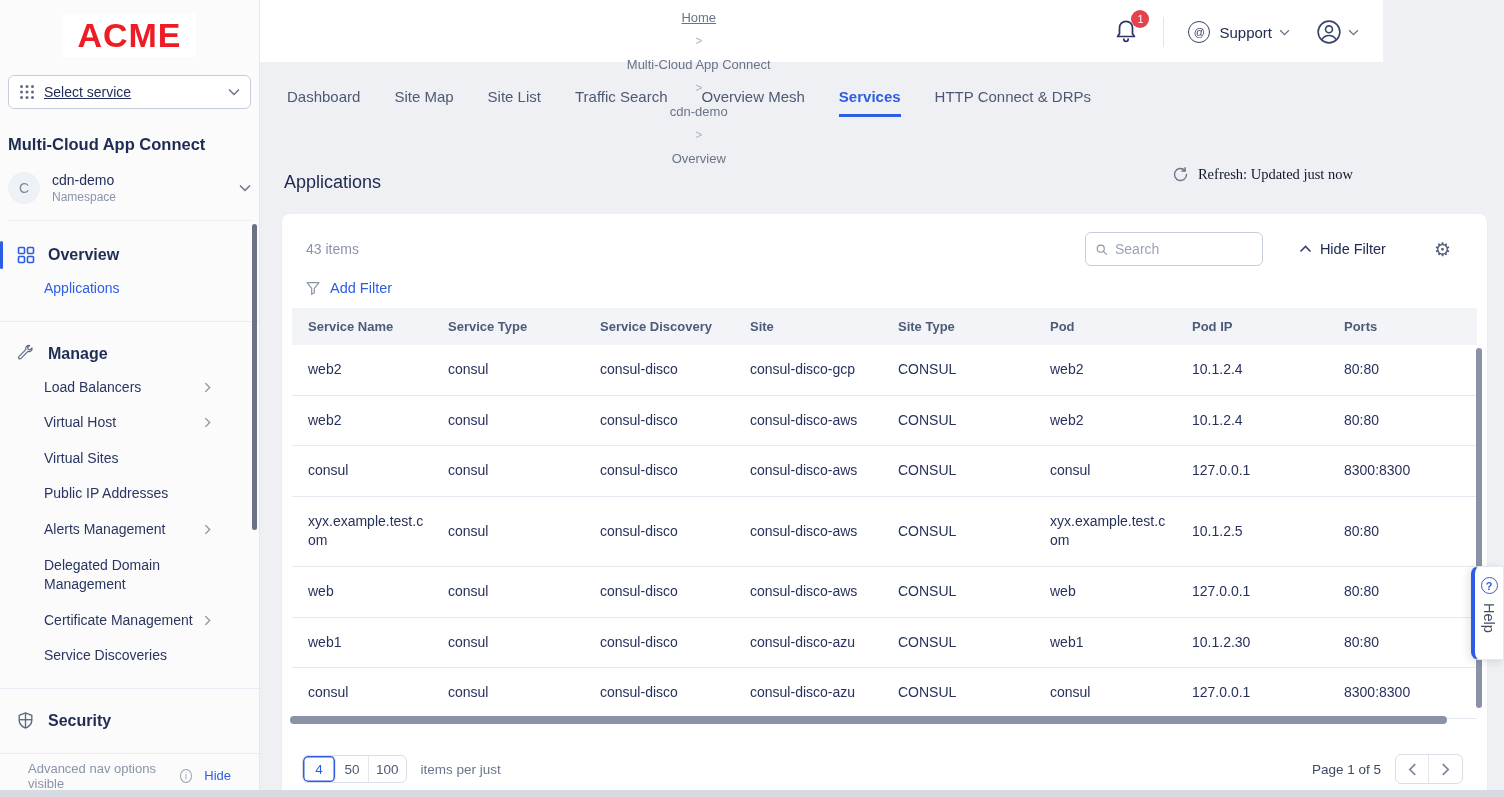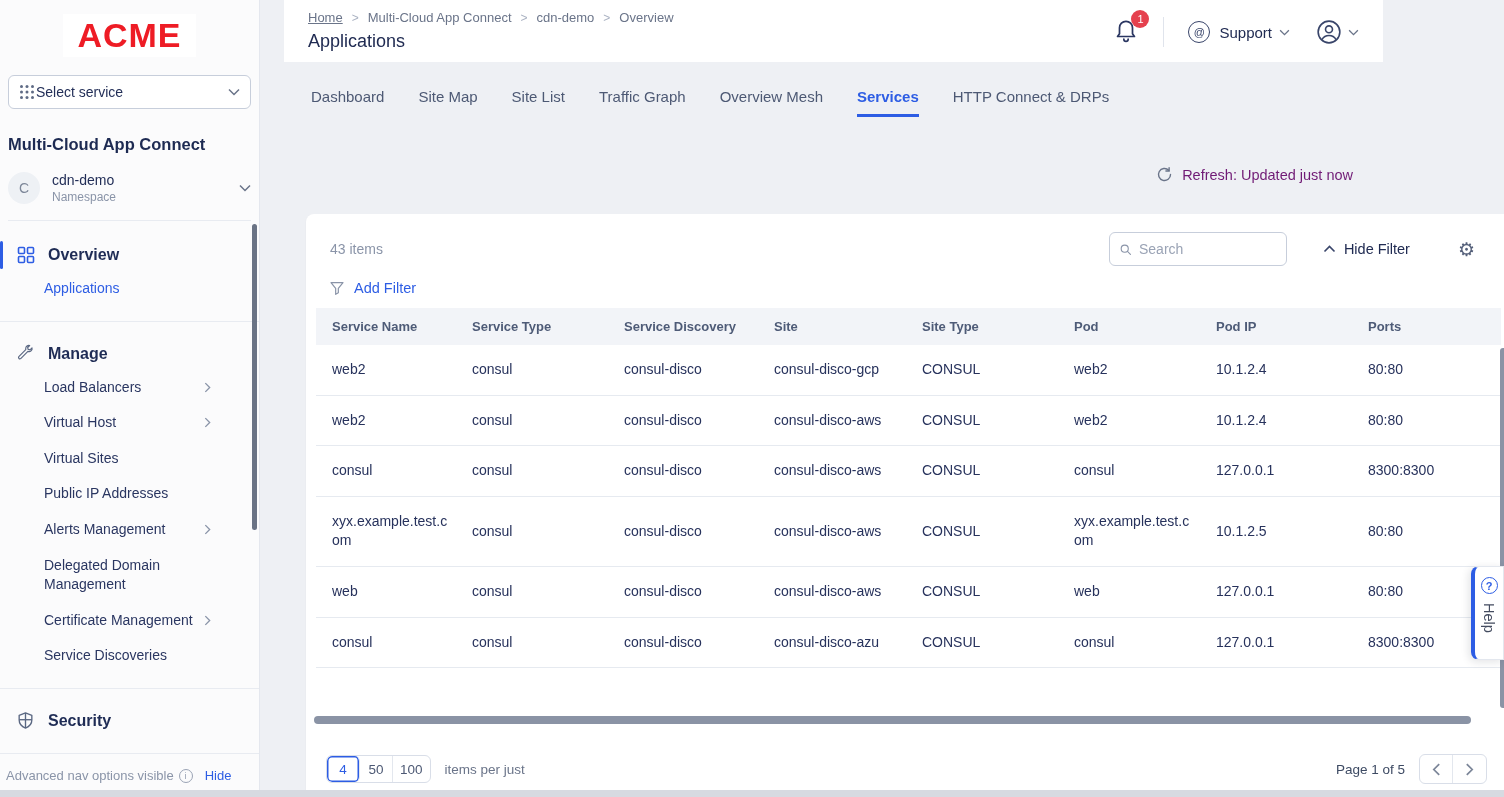--- a/index.html
+++ b/index.html
@@ -1,75 +1,75 @@
 <!DOCTYPE html>
 <html><head>
 <meta charset="utf-8">
 <style>
   * { margin:0; padding:0; box-sizing:border-box; }
   html,body { width:1504px; height:797px; overflow:hidden; font-family:"Liberation Sans", sans-serif; background:#eef0f4; }
-  .app { display:flex; width:1383px; height:797px;gap:24px; }
+  .app { display:flex; width:1383px; height:797px; }
 
   
   .sidebar { position:relative; width:260px; min-width:260px; height:100%; background:#fbfbfc; border-right:1px solid #e4e7ee; display:flex; flex-direction:column; }
   .logo-wrap { padding:14px 0 10px 0; display:flex; justify-content:center; }
   .logo { background:#fff; padding:2px 14px; font-size:34px; font-weight:bold; letter-spacing:1px; color:#ee1c25; }
   .select-service { margin:8px 8px 0 8px; height:34px; border:1px solid #c7cedb; border-radius:6px; background:#fff; display:flex; align-items:center; padding:0 10px; cursor:pointer; }
-  .select-service .label { font-size:14px; color:#232f58; margin-left:1px; flex:1; }
+  .select-service .label { font-size:14px; color:#232f58; margin-left:9px; flex:1;text-decoration:underline; }
   .product-title { margin:26px 8px 0 8px; font-size:16.5px; font-weight:bold; color:#1d2a52; }
   .ns-row { margin:18px 8px 0 8px; display:flex; align-items:center; padding-bottom:16px; border-bottom:1px solid #e8ebf1; cursor:pointer; }
   .ns-avatar { width:32px; height:32px; border-radius:50%; background:#eef1f5; color:#7d8799; font-size:14px; display:flex; align-items:center; justify-content:center; }
   .ns-text { margin-left:12px; flex:1; }
   .ns-name { font-size:14px; color:#232f58; }
   .ns-sub { font-size:12px; color:#8a94a8; margin-top:2px; }
 
   .side-nav { flex:1; overflow:hidden; padding-top:10px; }
   .nav-section { position:relative; padding:8px 0 4px 0; }
   .nav-section.bordered { border-top:1px solid #e8ebf1; margin-top:10px; padding-top:16px; }
   .sec-head { position:relative; display:flex; align-items:center; padding:6px 16px 6px 16px; cursor:pointer; }
   .sec-head .active-bar { position:absolute; left:0; top:2px; bottom:2px; width:3px; border-radius:2px; background:#2d5de4; display:none; }
   .nav-section.active .sec-head .active-bar { display:block; }
   .sec-head .sec-icon { width:20px; height:20px; color:#5a6782; }
   .nav-section.active .sec-head .sec-icon { color:#2d5de4; }
   .sec-label { font-size:16px; font-weight:600; color:#1f2c55; margin-left:12px; }
   .nav-item { display:flex; align-items:center; padding:8px 18px 8px 44px; font-size:14px; color:#2a3661; cursor:pointer; line-height:1.4; }
   .nav-item .itm-label { flex:1; max-width:160px; }
   .nav-item.active .itm-label { color:#2d5de4; }
   .nav-item .sub-chev { color:#8a94a8; font-size:13px; }
-  .side-footer { border-top:1px solid #e8ebf1; height:44px; display:flex; align-items:center; padding:0 6px; }
+  .side-footer { border-top:1px solid #e8ebf1; height:44px; display:flex; align-items:center; padding:0 28px; }
   .side-footer .foot-text { font-size:13px; color:#8a94a8; }
   .info-badge { display:inline-flex; width:14px; height:14px; border:1px solid #9aa3b5; border-radius:50%; color:#9aa3b5; font-size:9.5px; align-items:center; justify-content:center; margin-left:5px; }
   .foot-hide { font-size:13px; color:#2d5de4; margin-left:12px; cursor:pointer; }
   .side-scrollbar { position:absolute; right:2px; top:224px; width:5px; height:306px; background:#6a7385; border-radius:3px; }
 
   
   .main { position:relative; flex:1; height:100%; }
   .topbar { height:62px; background:#fff; display:flex; align-items:flex-start; padding:10px 24px 0 24px; }
   .crumb-col { flex:1; }
-  .breadcrumb { display:flex; align-items:center; gap:9px; font-size:13px; color:#6a7489; }
+  .breadcrumb { display:flex; align-items:center; gap:9px; font-size:13px; color:#6a7489;flex-direction:column; }
   .breadcrumb .crumb.first { text-decoration:underline; cursor:pointer; }
   .breadcrumb .sep { color:#aab2c2; font-size:12px; }
   .page-title { margin-top:6px; font-size:18px; font-weight:500; color:#202b52; }
   .top-actions { display:flex; align-items:center; height:44px; gap:0; }
   .bell-wrap { position:relative; width:30px; height:30px; cursor:pointer; color:#2a3661; }
   .bell-badge { position:absolute; top:-7px; right:-6px; min-width:18px; height:18px; border-radius:9px; background:#e5414e; color:#fff; font-size:11px; display:flex; align-items:center; justify-content:center; padding:0 4px; }
   .top-divider { width:1px; height:30px; background:#e0e4ec; margin:0 24px 0 20px; }
   .support-wrap, .account-wrap { display:flex; align-items:center; cursor:pointer; }
   .ring-icon { width:22px; height:22px; border:1.5px solid #39456a; border-radius:50%; color:#39456a; font-size:11px; display:flex; align-items:center; justify-content:center; }
   .support-label { font-size:15px; color:#202b52; margin:0 7px 0 9px; }
   .chev { color:#6a7489; }
   .account-wrap { margin-left:26px; }
   .account-wrap .chev { margin-left:6px; }
 
   .content { position:relative; height:735px; }
   .tabs { display:flex; gap:34px; margin:26px 0 0 27px; }
   .tab { font-size:15px; color:#4d5974; padding-bottom:9px; border-bottom:3px solid transparent; cursor:pointer; }
   .tab.active { color:#2d5de4; font-weight:bold; border-bottom-color:#2d5de4; }
   .refresh-row { position:absolute; right:30px; top:78px; display:flex; align-items:center; gap:9px; cursor:pointer; }
-  .refresh-row .txt { font-size:14.5px; color:#701a75; }
+  .refresh-row .txt { font-size:14.5px; color:#0f172a;font-family:Liberation Serif, serif; }
   .refresh-icon { color:#6a7489; }
 
   .card { position:absolute; left:22px; top:126px; width:1205px; height:584px; background:#fff; border-radius:8px; box-shadow:0 1px 2px rgba(16,24,40,.05); }
   .toolbar { display:flex; align-items:center; padding:18px 24px 0 24px; }
   .items-count { font-size:14px; color:#8a94a8; }
   .search-box { margin-left:auto; width:178px; height:32px; border:1px solid #c7cedb; border-radius:6px; display:flex; align-items:center; padding:16px 9px; background:#fff; }
   .search-box input { border:none; outline:none; width:100%; font-size:14px; color:#232f58; margin-left:7px; font-family:"Liberation Sans",sans-serif; }
   .search-box input::placeholder { color:#9aa3b5; }
   .hide-filter { display:flex; align-items:center; gap:8px; margin-left:36px; cursor:pointer; }
   .hide-filter .txt { font-size:14.5px; color:#202b52; }
@@ -292,21 +292,21 @@
           </span>
         </div>
       </div>
     </header>
 
     <div class="content">
       <div class="tabs" id="tabs">
           <div class="tab">Dashboard</div>
           <div class="tab">Site Map</div>
           <div class="tab">Site List</div>
-          <div class="tab">Traffic Graph</div>
+          <div class="tab">Traffic Search</div>
           <div class="tab">Overview Mesh</div>
           <div class="tab active">Services</div>
           <div class="tab">HTTP Connect &amp; DRPs</div>
         </div>
 
       <div class="refresh-row">
         <span class="refresh-icon">
           <svg width="17" height="17" viewBox="0 0 24 24" fill="none" stroke="#6a7489" stroke-width="2" stroke-linecap="round">
             <path d="M20.5 12a8.5 8.5 0 1 1-2.5-6"></path>
               <polyline points="18.5,2.5 18.5,7 14,7" fill="none"></polyline>
@@ -410,20 +410,30 @@
                 <td>80:80</td>
               </tr>
               <tr>
                 <td>web</td>
                 <td>consul</td>
                 <td>consul-disco</td>
                 <td>consul-disco-aws</td>
                 <td>CONSUL</td>
                 <td>web</td>
                 <td>127.0.0.1</td>
+                <td>80:80</td>
+              </tr>
+              <tr>
+                <td>web1</td>
+                <td>consul</td>
+                <td>consul-disco</td>
+                <td>consul-disco-azu</td>
+                <td>CONSUL</td>
+                <td>web1</td>
+                <td>10.1.2.30</td>
                 <td>80:80</td>
               </tr>
               <tr>
                 <td>consul</td>
                 <td>consul</td>
                 <td>consul-disco</td>
                 <td>consul-disco-azu</td>
                 <td>CONSUL</td>
                 <td>consul</td>
                 <td>127.0.0.1</td>

